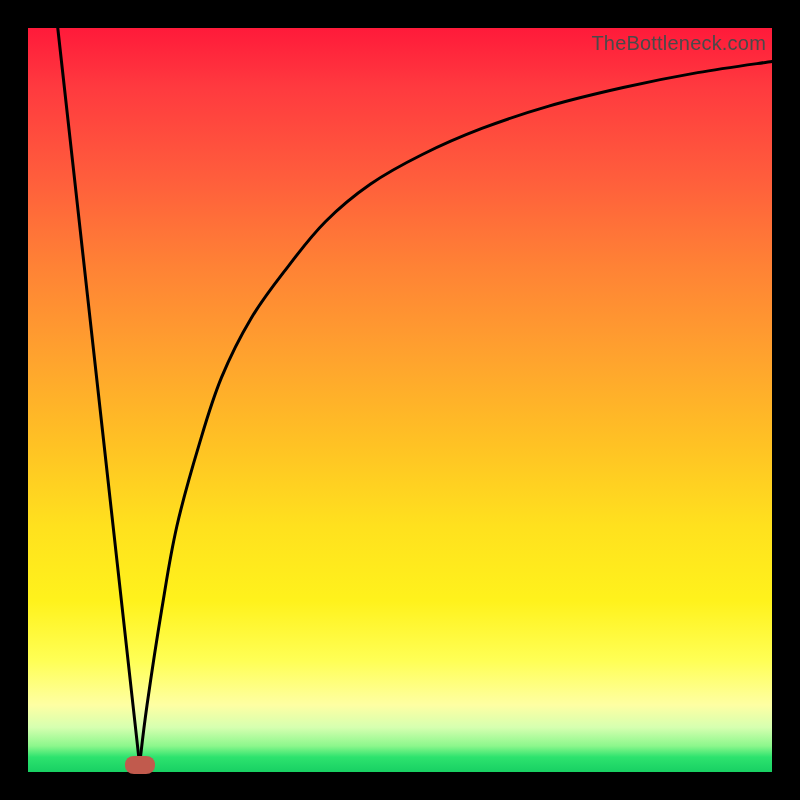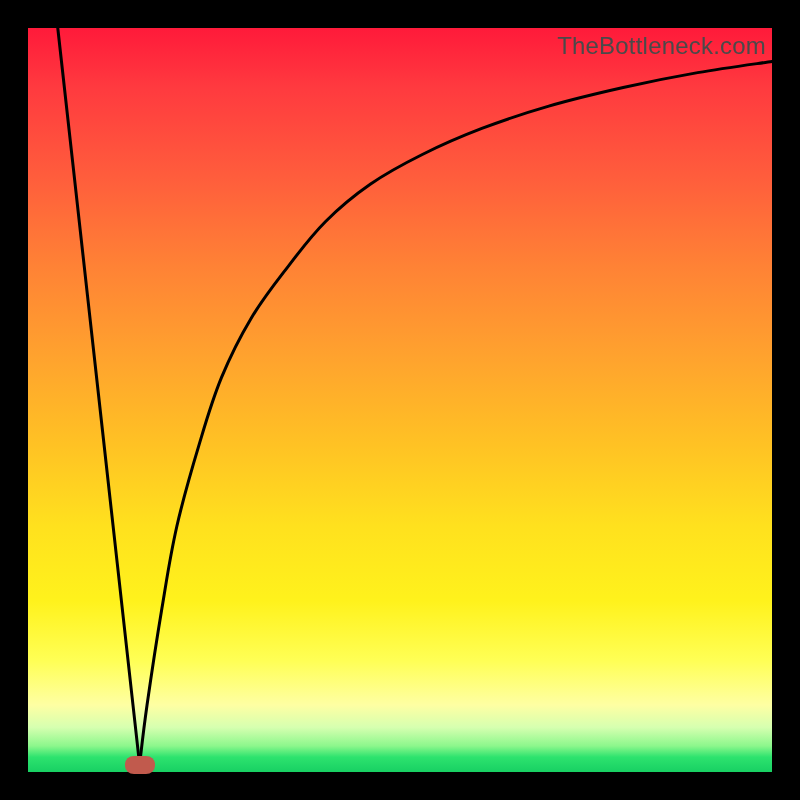--- a/index.html
+++ b/index.html
@@ -40,21 +40,21 @@
       #8cf78c 96.5%,
       #2de36e 98%,
       #18d063 100%
     );
   }
   .watermark {
     position: absolute;
     top: 4px;
     right: 6px;
     color: #4a4a4a;
-    font-size: 24px;
+    font-size: 20px;
     letter-spacing: 0.2px;
     user-select: none;
   }
   svg.curve {
     position: absolute;
     left: 0;
     top: 0;
     width: 744px;
     height: 744px;
     overflow: visible;

